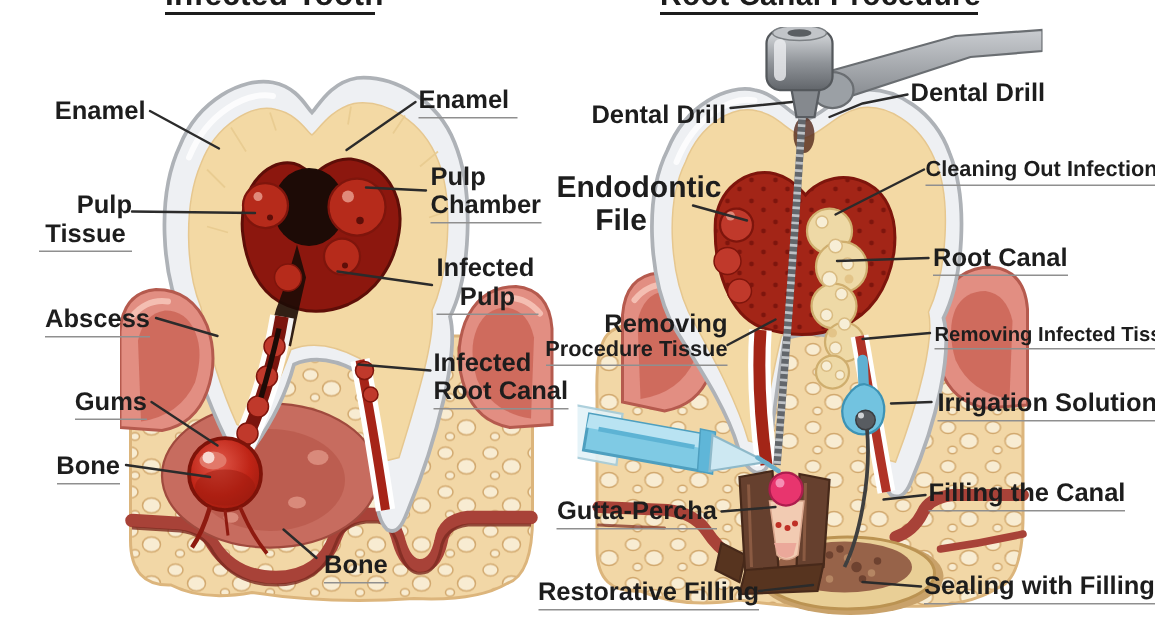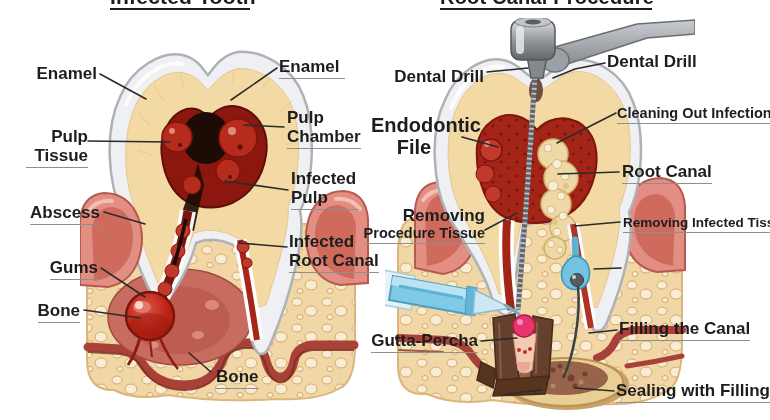--- a/index.html
+++ b/index.html
@@ -11,21 +11,21 @@
   .stage{position:absolute;inset:0;width:770px;height:420px;text-decoration:underline;}
   .title{
     position:absolute;font-weight:700;font-size:21px;line-height:20px;
     color:#1c1c1c;text-align:center;border-bottom:2.5px solid #1c1c1c;
     padding-bottom:1px;letter-spacing:.2px;white-space:nowrap;
   }
   .lbl{
     position:absolute;font-weight:700;color:#1d1d1d;font-size:17px;
     line-height:1.12;white-space:nowrap;
   }
-  .lbl .l2{display:block;}
+  .lbl .l2{display:block;text-align:center;}
   .ul{border-bottom:1.6px solid #8f8f8f;padding-bottom:2px;}
   .ral{text-align:right;}
   .cal{text-align:center;}
   .sm{font-size:14.5px;}
   .xs{font-size:13.5px;}
   .illu{position:absolute;}
   svg{display:block;}
   #leaders{position:absolute;inset:0;pointer-events:none;}
 </style>
 </head>
@@ -355,17 +355,19 @@
     <span>Endodontic</span>
     <span class="l2">File</span>
   </div>
   <div class="lbl sm ul" style="left:617px;top:105px">Cleaning Out Infection</div>
   <div class="lbl ul" style="left:622px;top:162px">Root Canal</div>
   <div class="lbl ral ul" style="right:285px;top:206px">
     <span>Removing</span>
     <span class="l2 sm">Procedure Tissue</span>
   </div>
   <div class="lbl xs ul" style="left:623px;top:215px">Removing Infected Tissue</div>
+  <div class="lbl ul" style="left:625px;top:259px">Irrigation Solution</div>
   <div class="lbl ral ul" style="right:292px;top:331px">Gutta-Percha</div>
   <div class="lbl ul" style="left:619px;top:319px">Filling the Canal</div>
+  <div class="lbl ral ul" style="right:264px;top:385px">Restorative Filling</div>
   <div class="lbl ul" style="left:616px;top:381px">Sealing with Filling</div>
 
 </div>
 
 </body></html>

